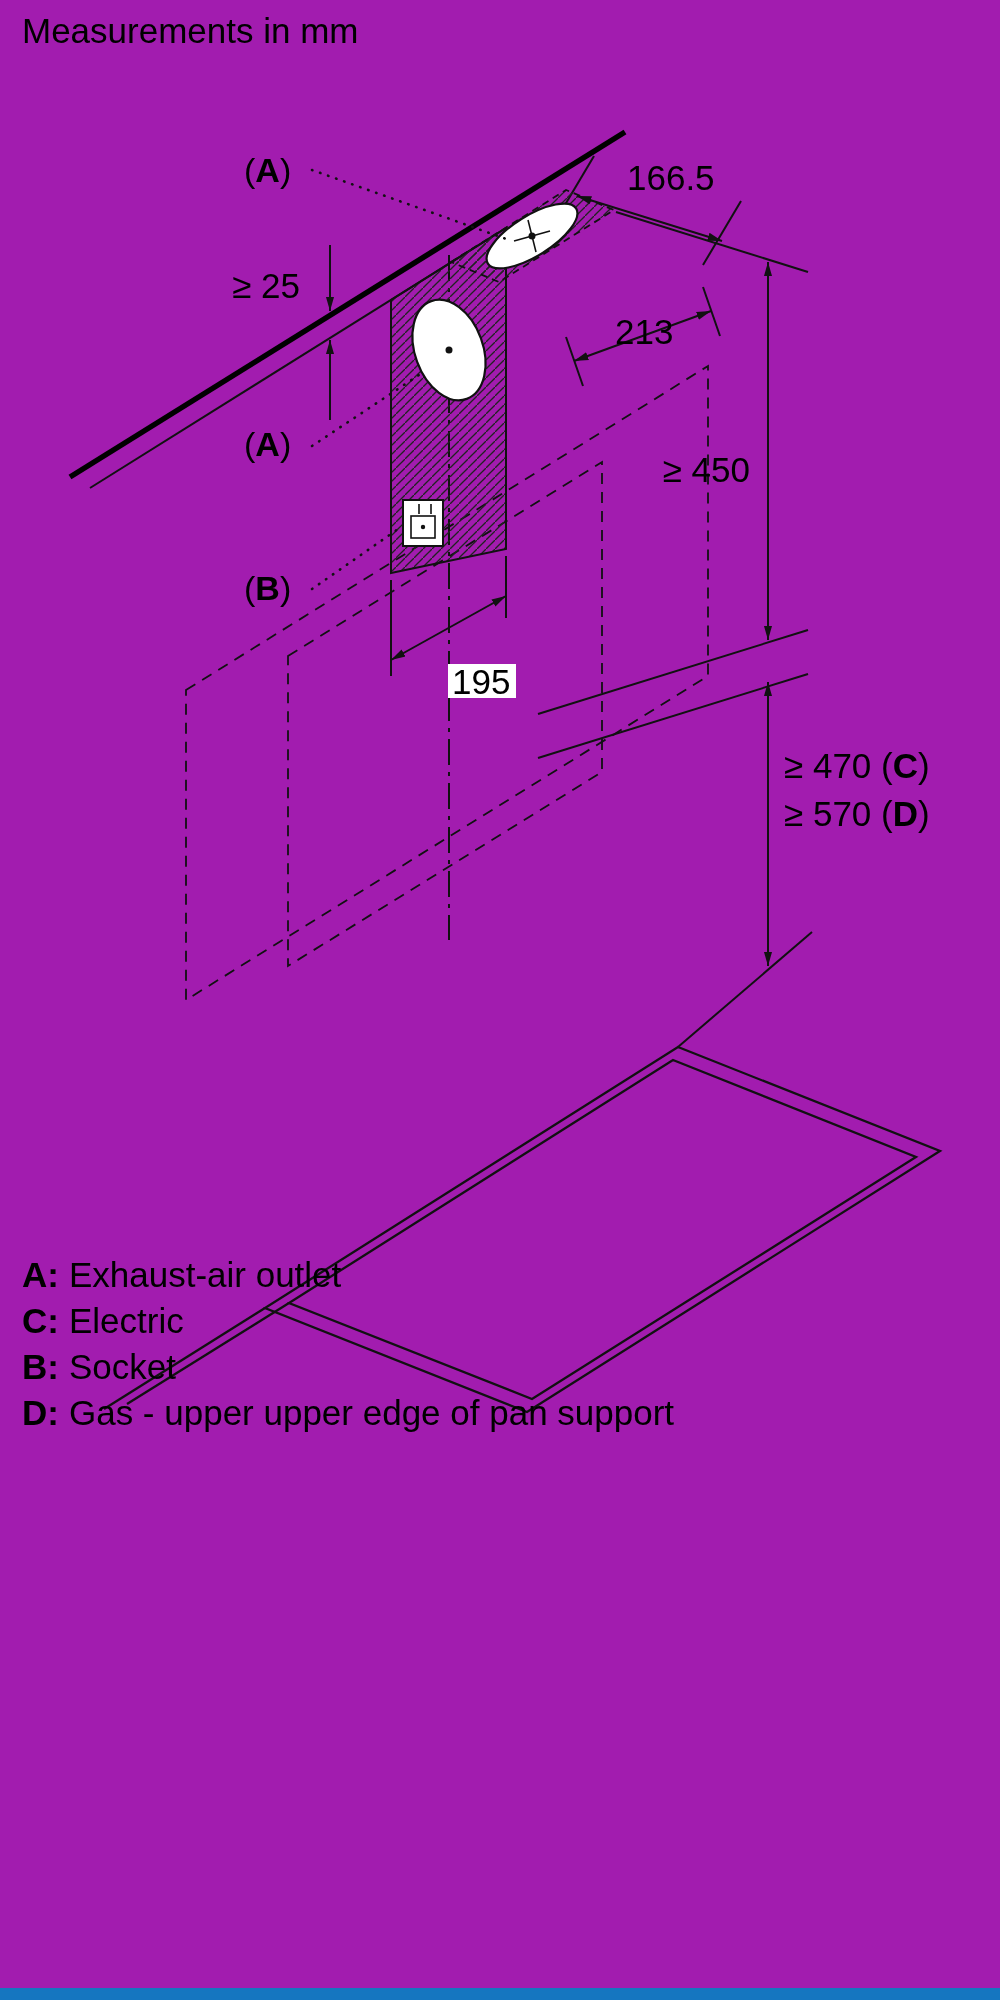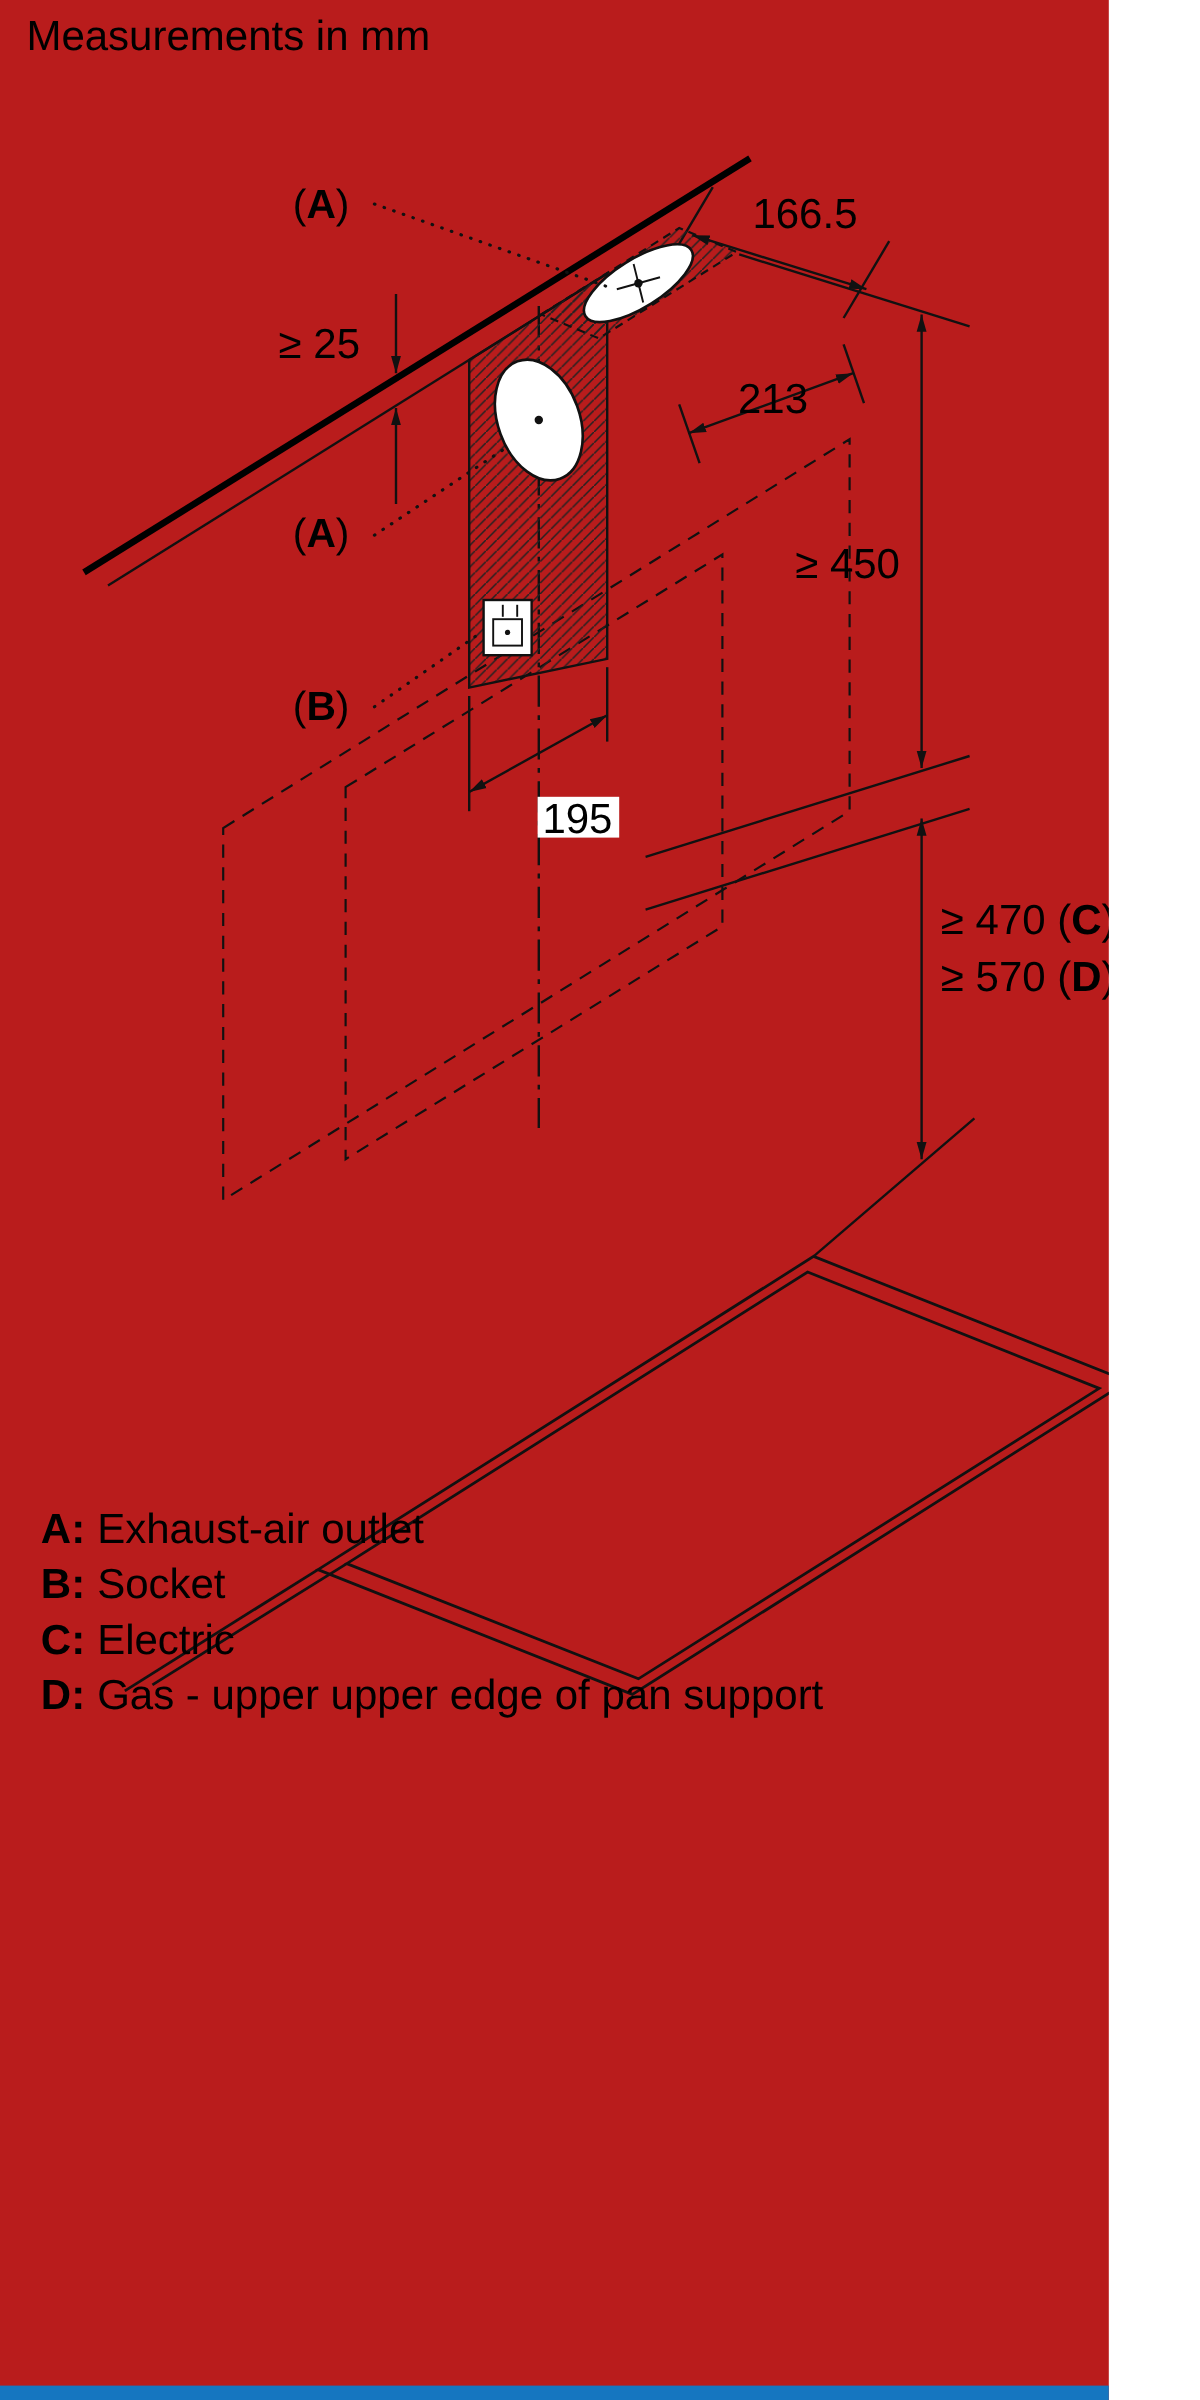--- a/index.html
+++ b/index.html
@@ -1,33 +1,33 @@
 <!DOCTYPE html>
 <html><head>
 <meta charset="utf-8">
 <style>
   html,body{margin:0;padding:0;background:#ffffff;}
   .page{
     position:relative;
-    width:924px;height:2000px;
-    background:#b91c1c;
+    width:1000px;height:2000px;
+    background:#a21caf;
     font-family:"Liberation Sans", sans-serif;
     color:#000;
     overflow:hidden;
   }
   .title{
     position:absolute;left:22px;top:10px;
     font-size:35px;line-height:1.2;font-weight:400;color:#000;
   }
   svg{position:absolute;left:0;top:0;}
   .legend{
     position:absolute;left:22px;top:1252px;
     font-size:35px;line-height:46px;
   }
-  .legend-row{white-space:nowrap;margin-left:12px;}
+  .legend-row{white-space:nowrap;}
   .legend-key{font-weight:700;margin-right:10px;}
   .footer-bar{
     position:absolute;left:0;bottom:0;
     width:1000px;height:12px;
   }
   text{fill:#000;font-family:"Liberation Sans", sans-serif;}
   .dimtxt{font-size:35px;}
   .callout{font-size:34px;}
   .b{font-weight:700;}
 </style>
@@ -121,20 +121,20 @@
     <text x="784" y="778" class="dimtxt"><tspan>≥ 470 (</tspan><tspan class="b">C</tspan><tspan>)</tspan></text>
     <text x="784" y="826" class="dimtxt"><tspan>≥ 570 (</tspan><tspan class="b">D</tspan><tspan>)</tspan></text>
 
     <text x="244" y="182" class="callout"><tspan>(</tspan><tspan class="b">A</tspan><tspan>)</tspan></text>
     <text x="244" y="456" class="callout"><tspan>(</tspan><tspan class="b">A</tspan><tspan>)</tspan></text>
     <text x="244" y="600" class="callout"><tspan>(</tspan><tspan class="b">B</tspan><tspan>)</tspan></text>
   </svg>
 
   <div class="legend">
     <div class="legend-row"><span class="legend-key">A:</span><span>Exhaust-air outlet</span></div>
+    <div class="legend-row"><span class="legend-key">C:</span><span>Electric</span></div>
     <div class="legend-row"><span class="legend-key">B:</span><span>Socket</span></div>
-    <div class="legend-row"><span class="legend-key">C:</span><span>Electric</span></div>
     <div class="legend-row"><span class="legend-key">D:</span><span>Gas - upper upper edge of pan support</span></div>
   </div>
 
   <div class="footer-bar" style="background: rgb(21, 118, 192);"></div>
 
 </div>
 
 </body></html>

